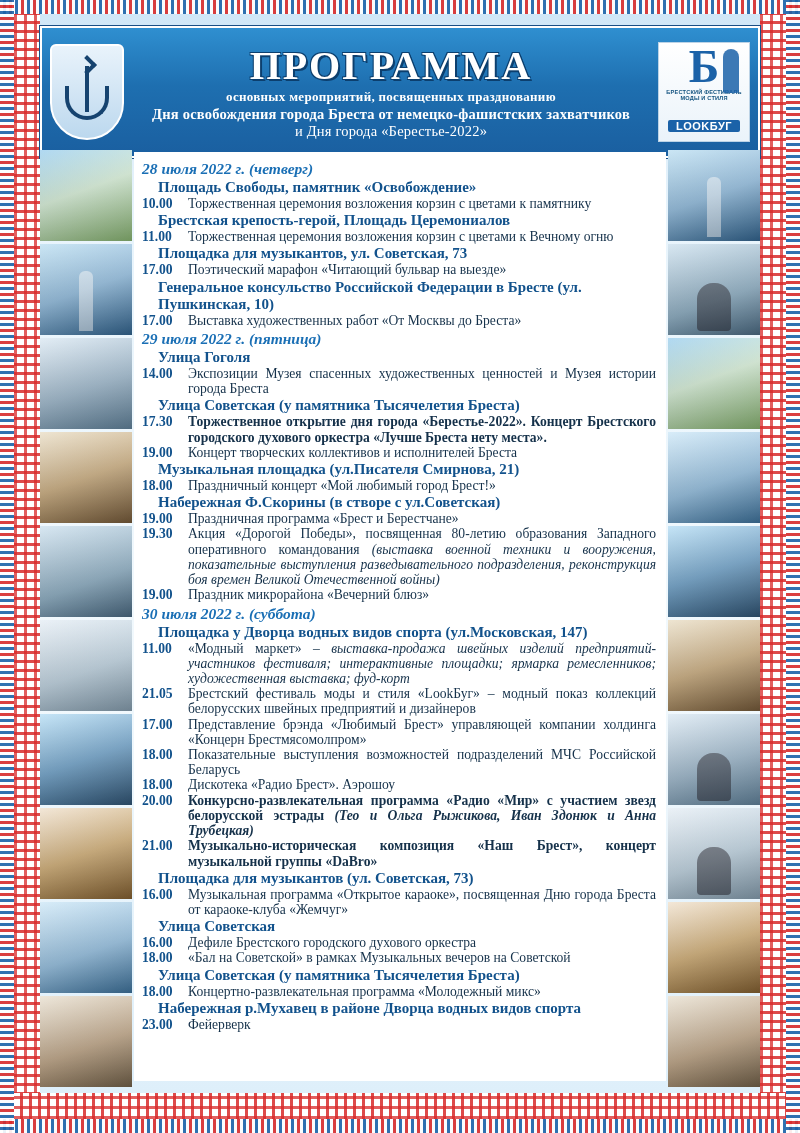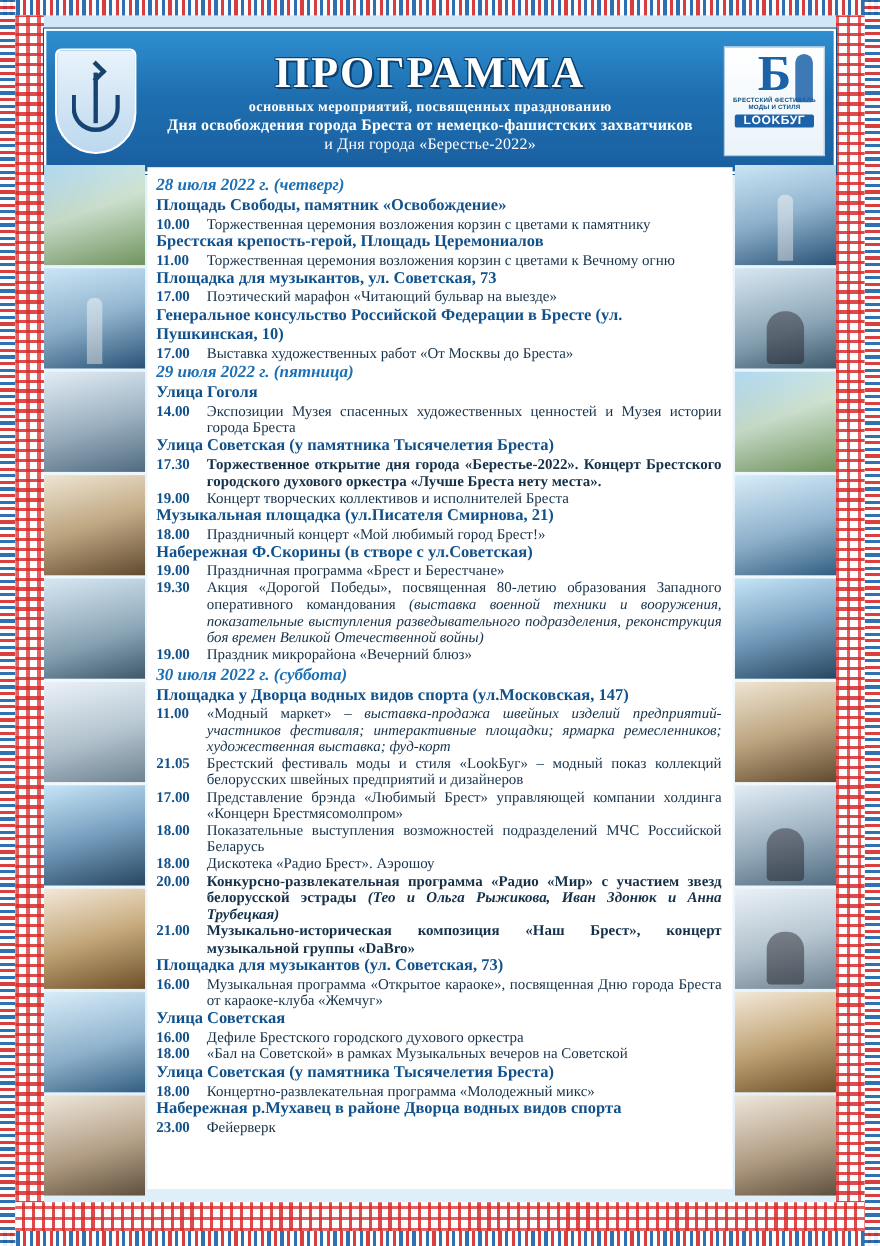--- a/index.html
+++ b/index.html
@@ -128,38 +128,38 @@
     font-size:46px;font-weight:bold;color:#1b62a8;line-height:42px;
     display:block;margin-top:3px;font-family:"Liberation Serif",serif;
   }
   .logo-b .figure{
     position:absolute;right:10px;top:6px;width:16px;height:44px;
     background:#1b62a8;border-radius:8px 8px 2px 2px;opacity:.85;
   }
   .logo-b .cap{font-size:5.6px;color:#12527f;line-height:6.4px;letter-spacing:.2px;
     font-family:"Liberation Sans",sans-serif;font-weight:bold;margin-top:1px;}
   .logo-b .lookbug{
-    margin:2px auto 0;width:72px;background:#1b62a8;color:#fff;
+    margin:18px auto 0;width:72px;background:#1b62a8;color:#fff;
     font-size:11px;font-weight:bold;font-family:"Liberation Sans",sans-serif;
     border-radius:2px;letter-spacing:.5px;
   }
 
   
   #content {
     position:absolute; left:134px; right:134px; top:152px; bottom:52px;
     background:#ffffff;
     padding:6px 10px 16px 8px;
     overflow:hidden;
   }
   .dayline {
     font-style:italic; font-weight:bold; font-size:15.5px;
     color:#1a6fb5; margin:2px 0 1px;
   }
   .venue {
-    font-weight:bold; font-size:15px; color:#12528c; margin:1px 0 0;
+    font-weight:bold; font-size:15px; color:#12528c; margin:1px 16px 0;
   }
   .ev { display:flex; align-items:flex-start; font-size:13.6px; color:#15314a; line-height:1.12; }
   .ev .t { flex:0 0 46px; color:#12528c; font-weight:bold; }
   .ev .d { flex:1 1 auto; text-align:justify; }
   .ev .d i { font-style:italic; }
   .ev.bold .d { font-weight:bold; }
 </style>
 </head>
 <body>
 

